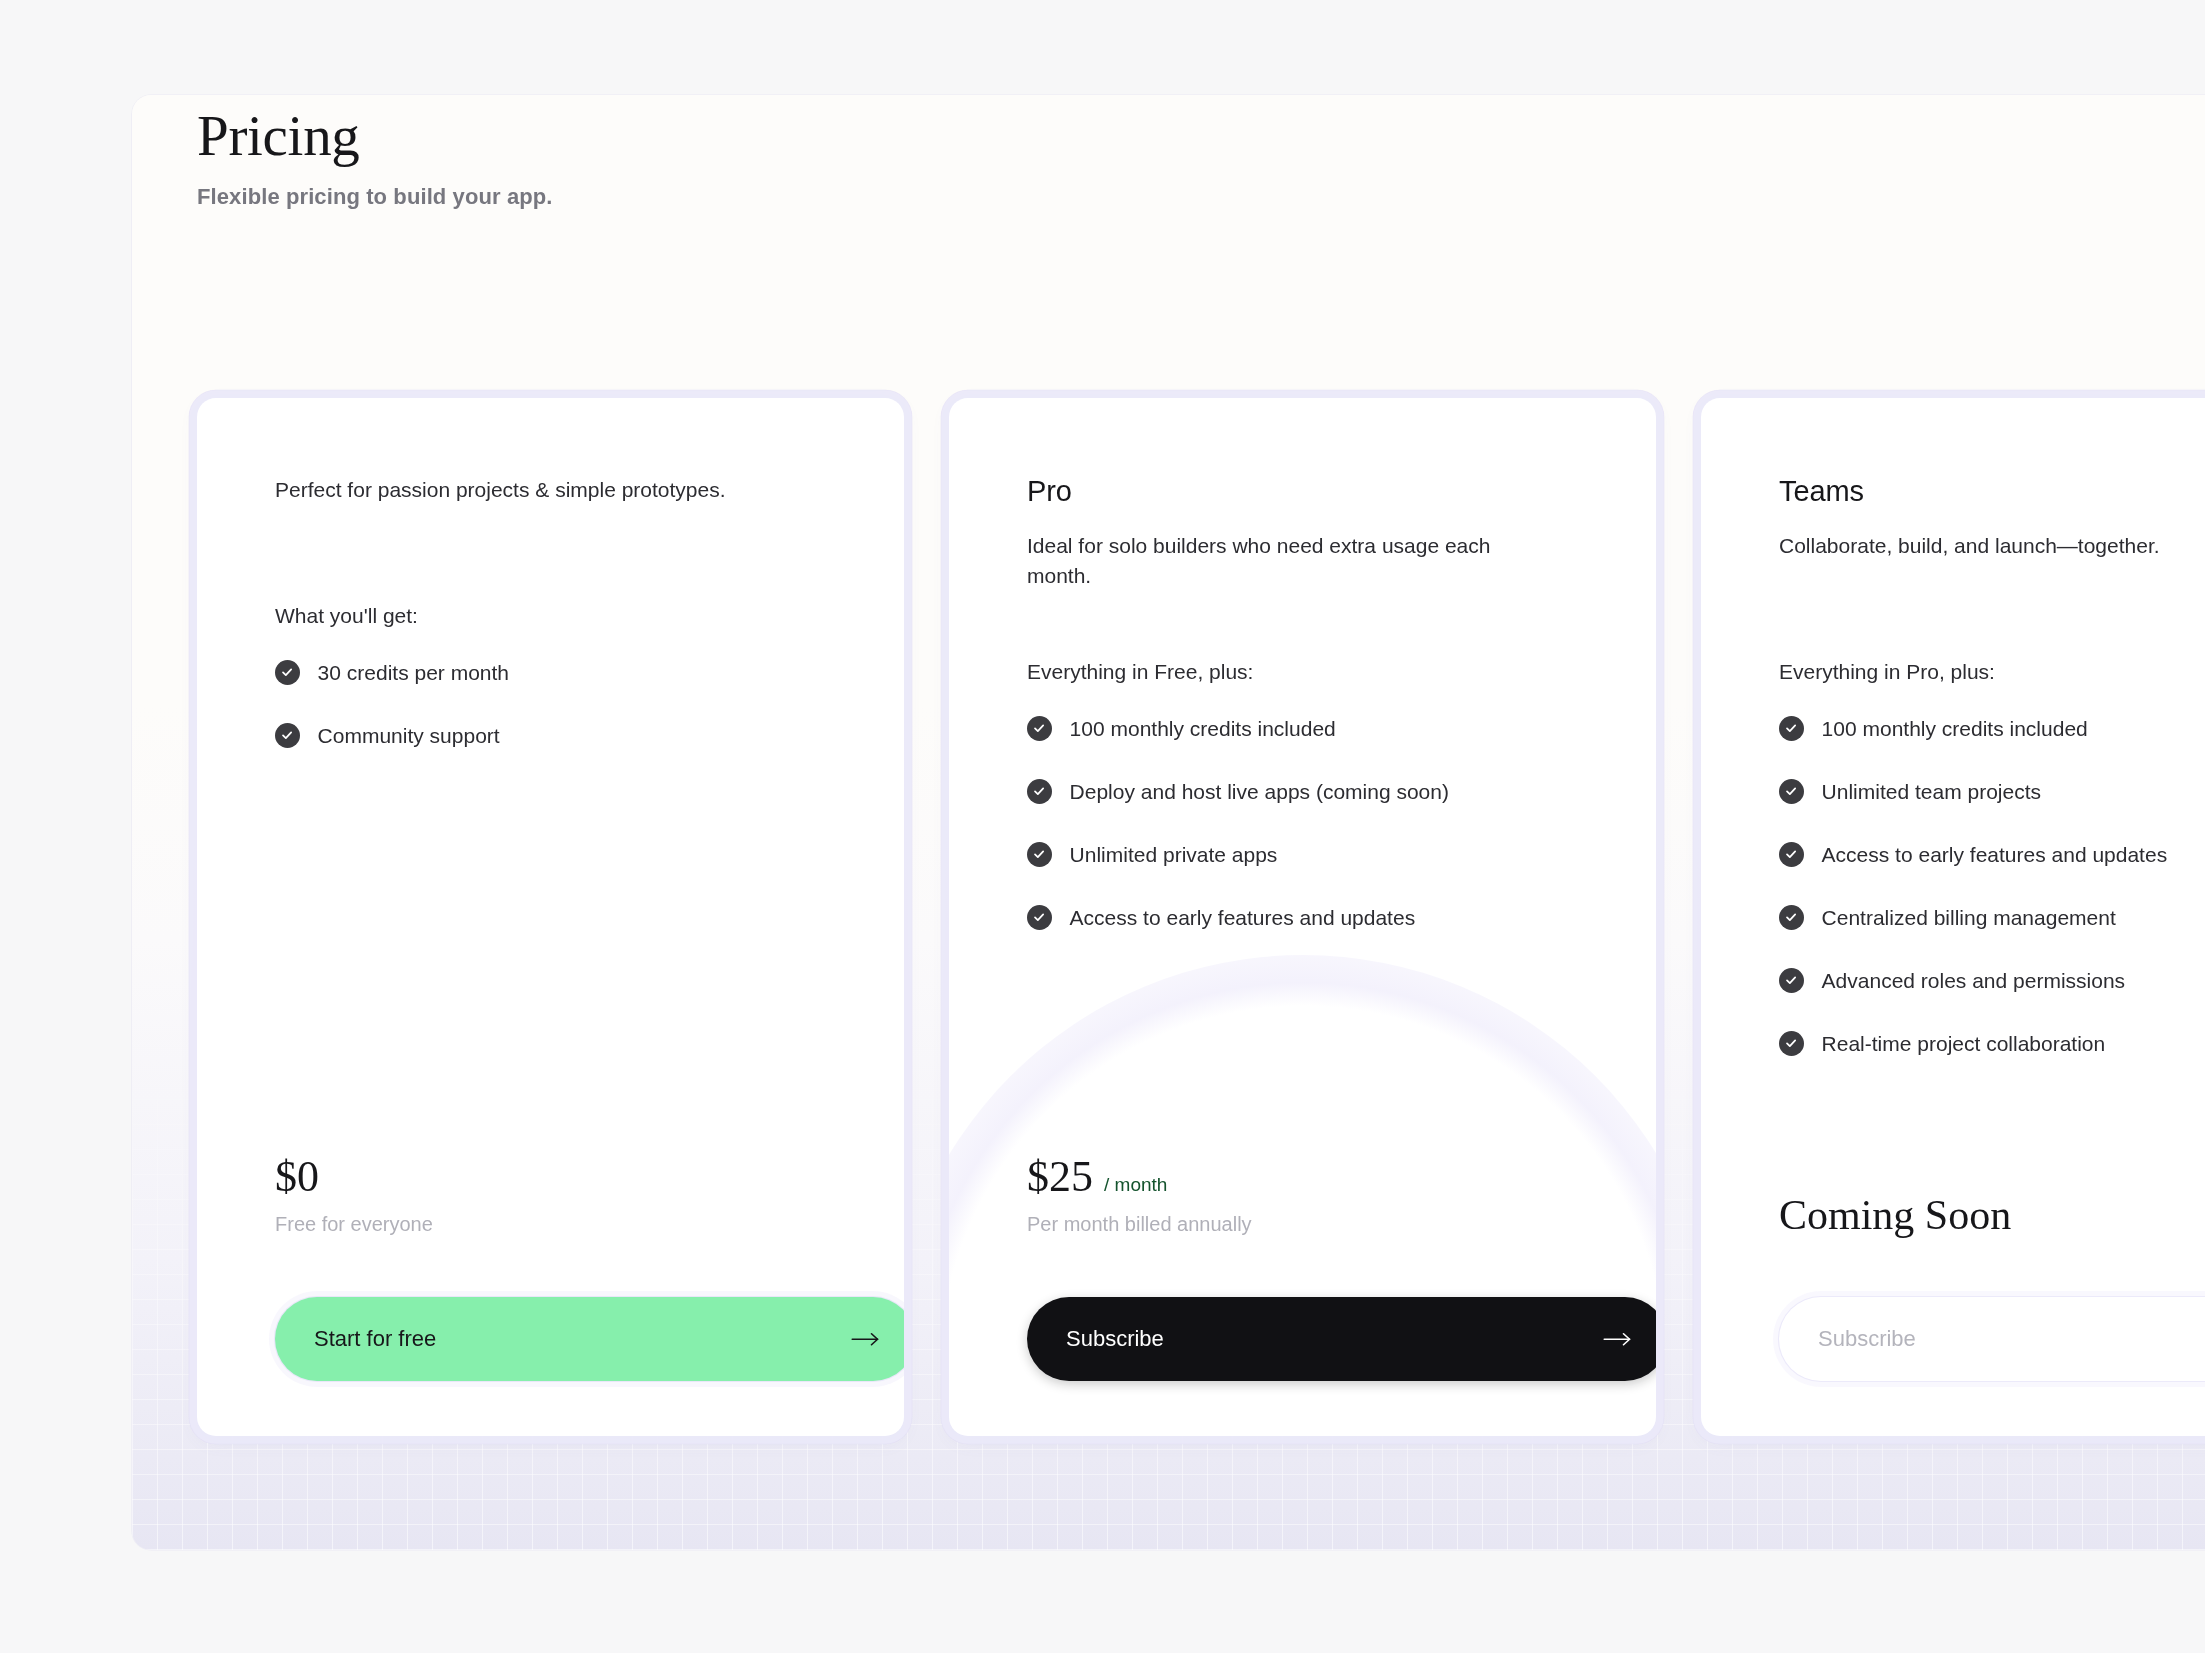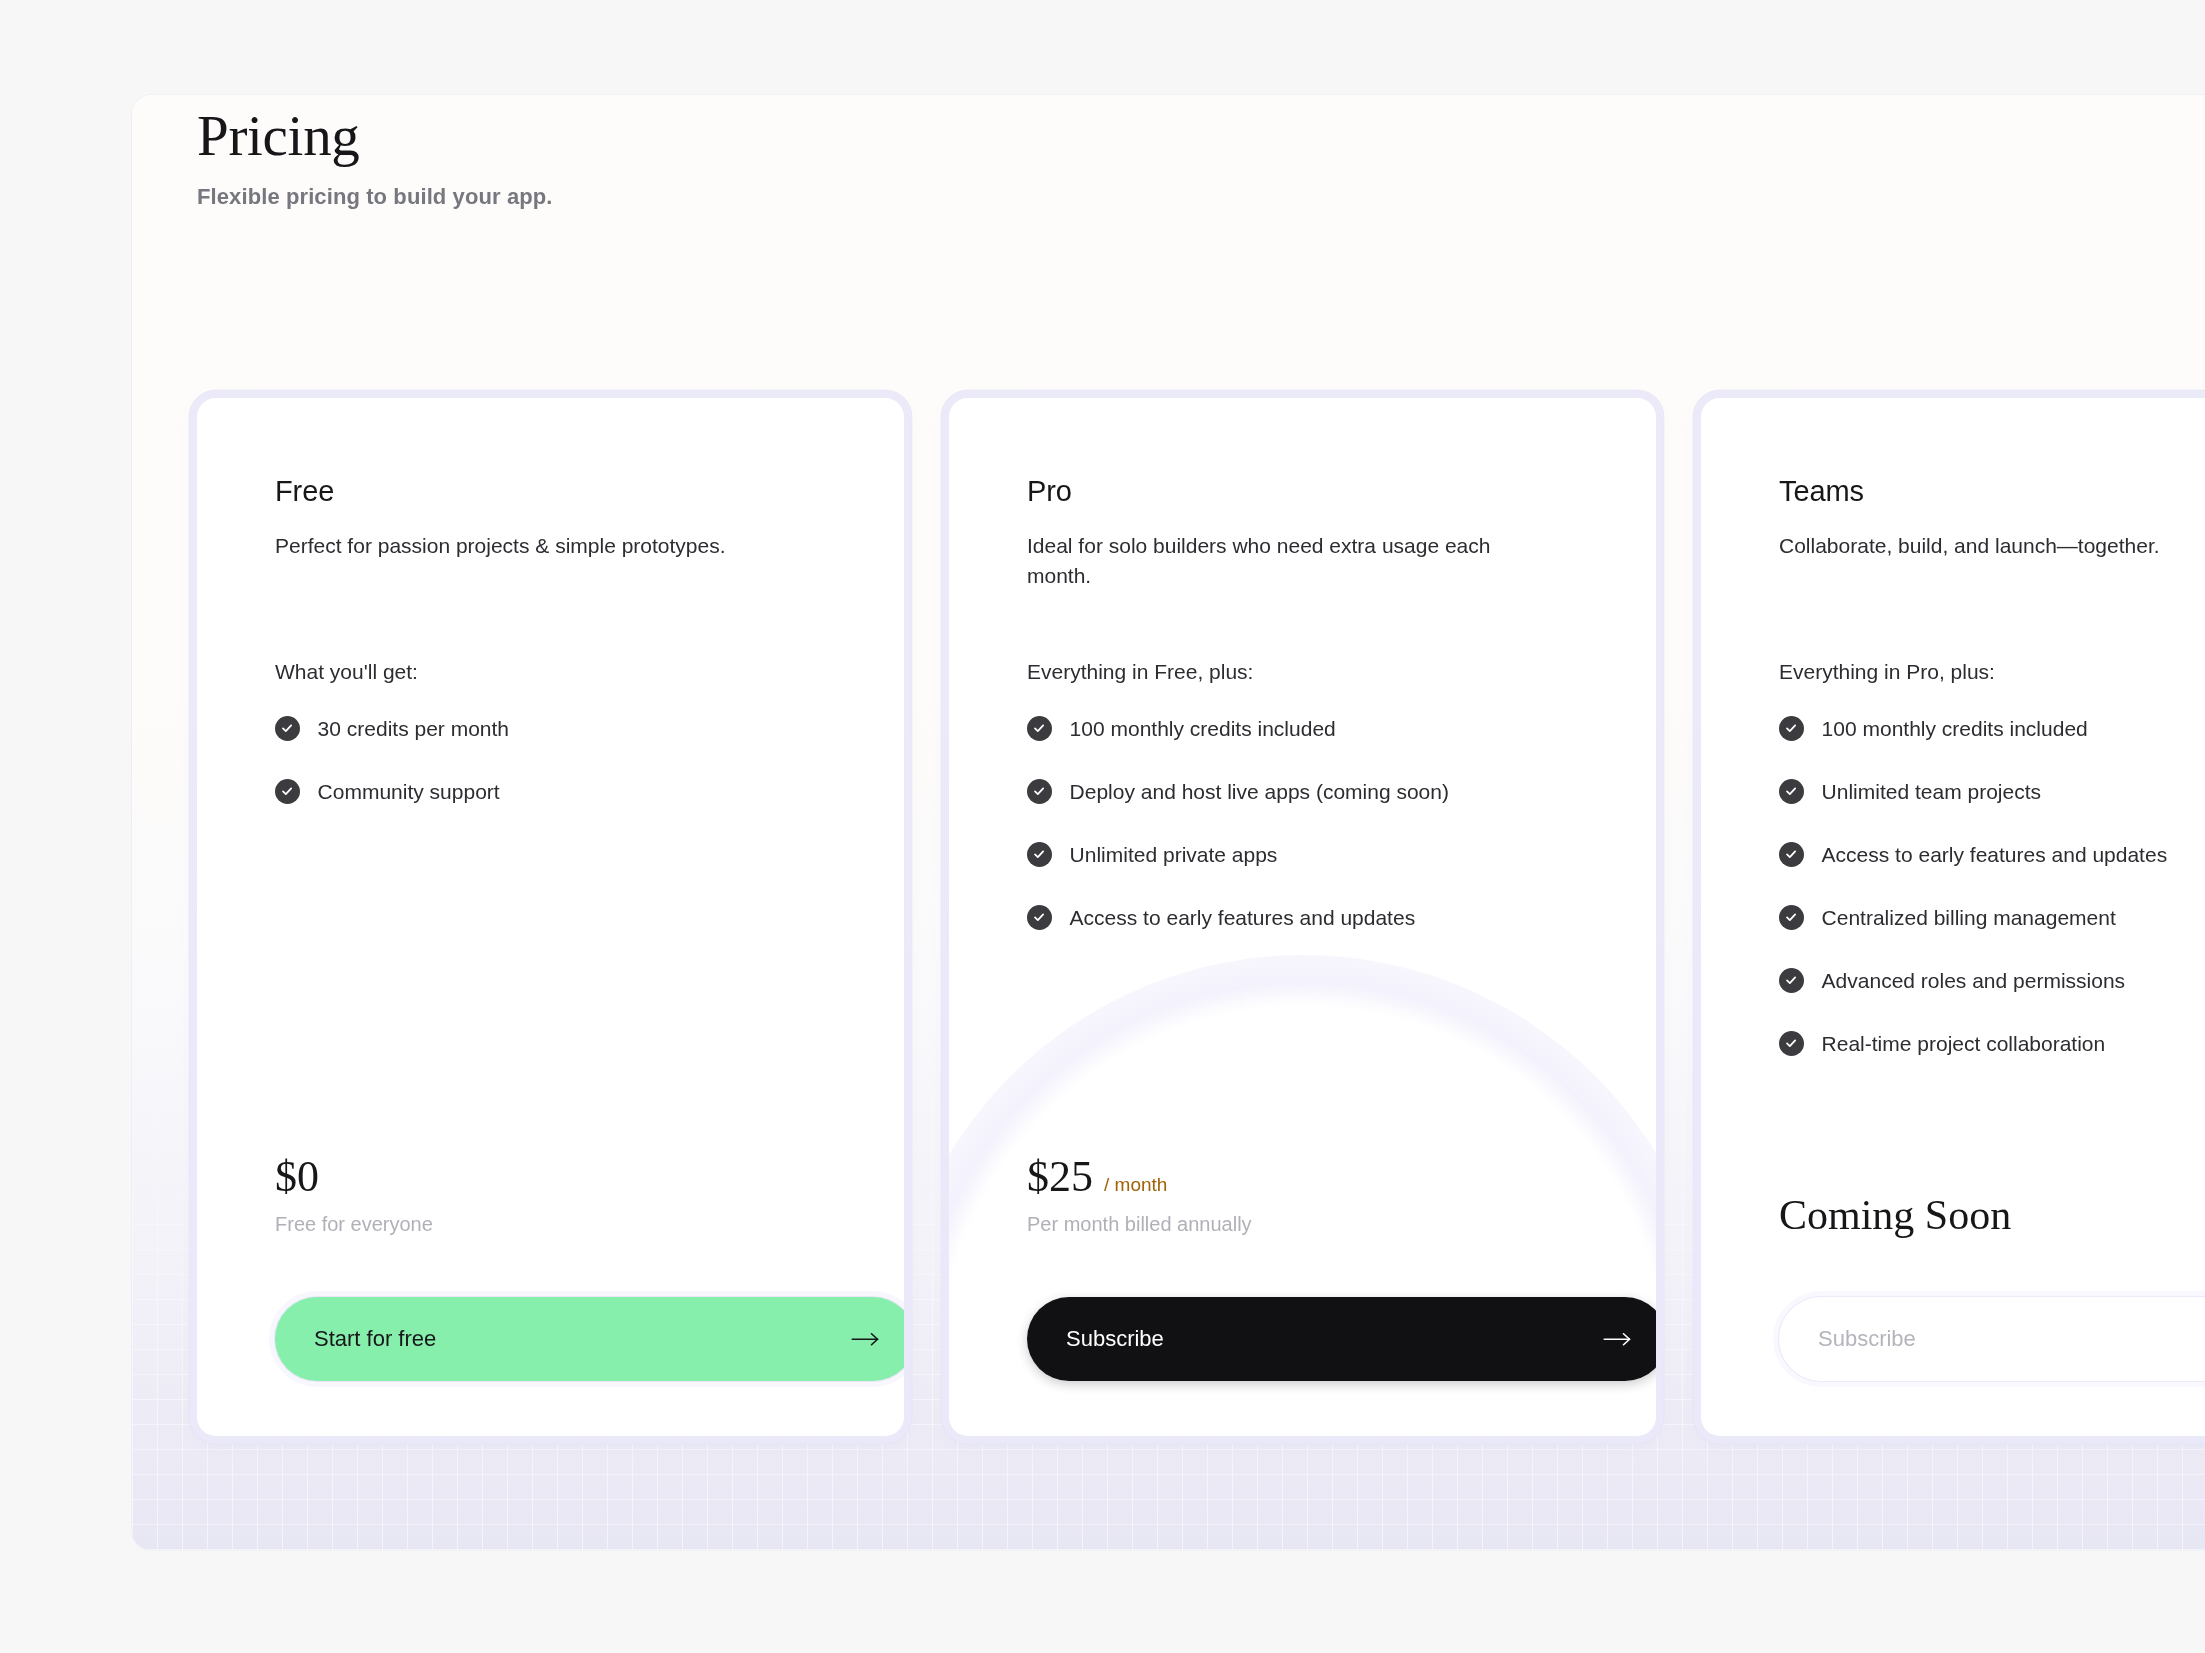--- a/index.html
+++ b/index.html
@@ -179,21 +179,21 @@
   .price-amount {
     font-family: "Liberation Serif", serif;
     font-size: 44px;
     line-height: 1;
     color: #17171a;
     font-weight: 400;
   }
 
   .price-period {
     font-size: 19px;
-    color: #a16207;
+    color: #14532d;
   }
 
   .price-note {
     margin-top: 14.3px;
     font-size: 20px;
     color: #b0b0b8;
   }
 
   .coming-soon {
     font-family: "Liberation Serif", serif;
@@ -254,21 +254,20 @@
 </div>
 
 <div id="header">
   <div id="page-title">Pricing</div>
   <div id="page-subtitle">Flexible pricing to build your app.</div>
 </div>
 
 <div id="cards">
     <div class="card">
       <div class="card-inner">
-        <div class="plan-name">Free</div>
         <div class="plan-desc">Perfect for passion projects &amp; simple prototypes.</div>
         <div class="feature-head">What you'll get:</div>
         <ul class="feature-list">
           <li class="feature-item">
             <span class="check-icon">
               <svg width="14.3" height="14.3" viewBox="0 0 26 26" aria-hidden="true">
                 <path d="M5.5 13.4 L10.6 18.3 L20.3 7.9" fill="none" stroke="#ffffff" stroke-width="3.2" stroke-linecap="round" stroke-linejoin="round"></path>
               </svg>
             </span>
             <span>30 credits per month</span>

